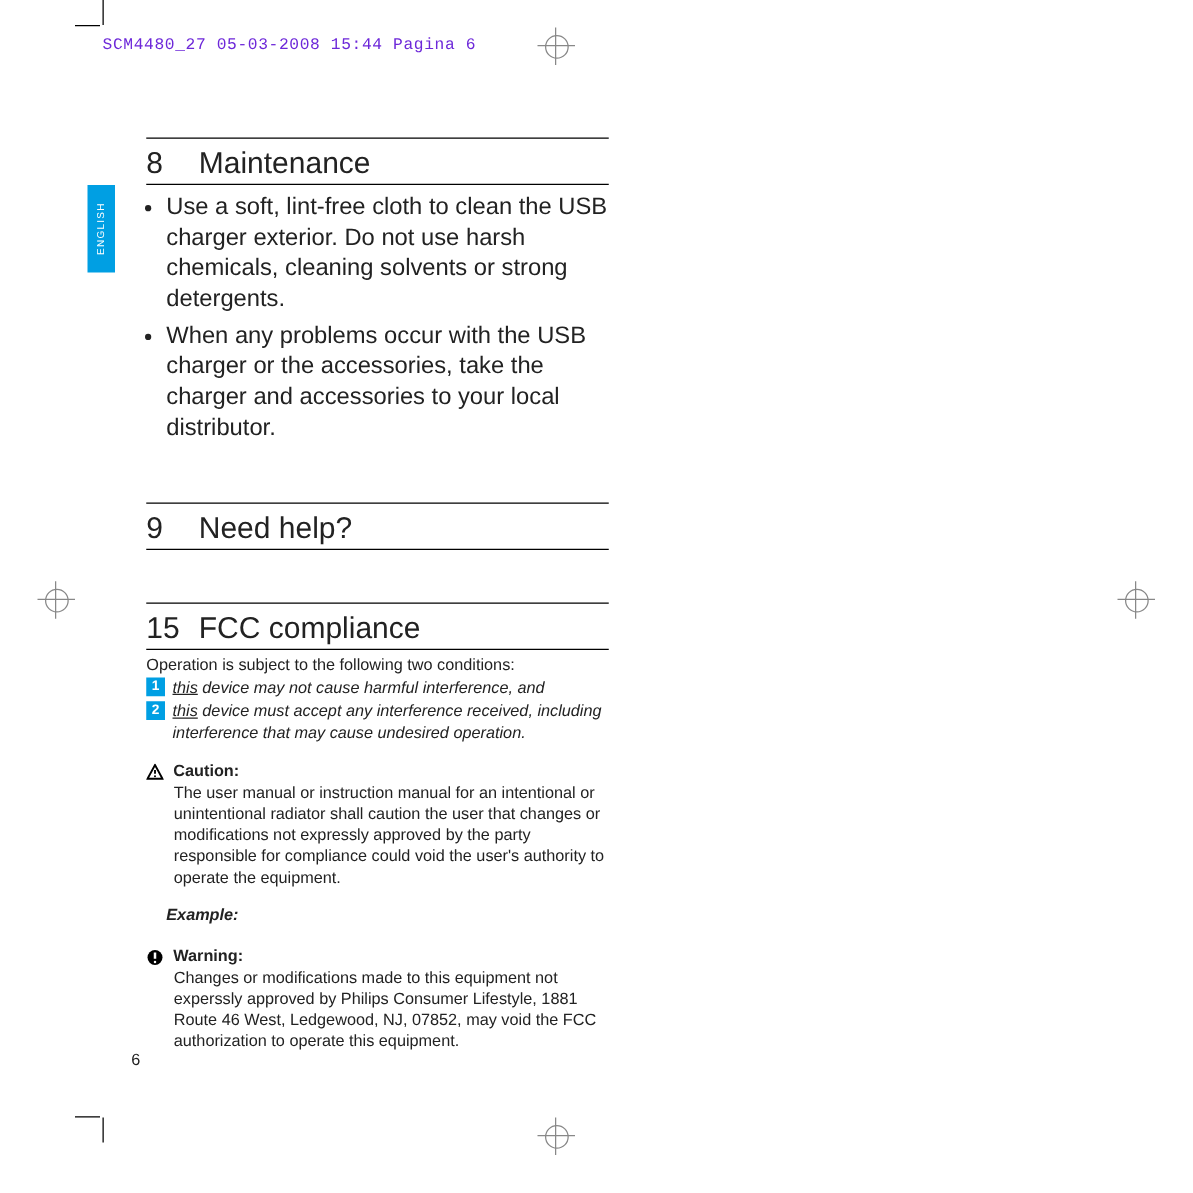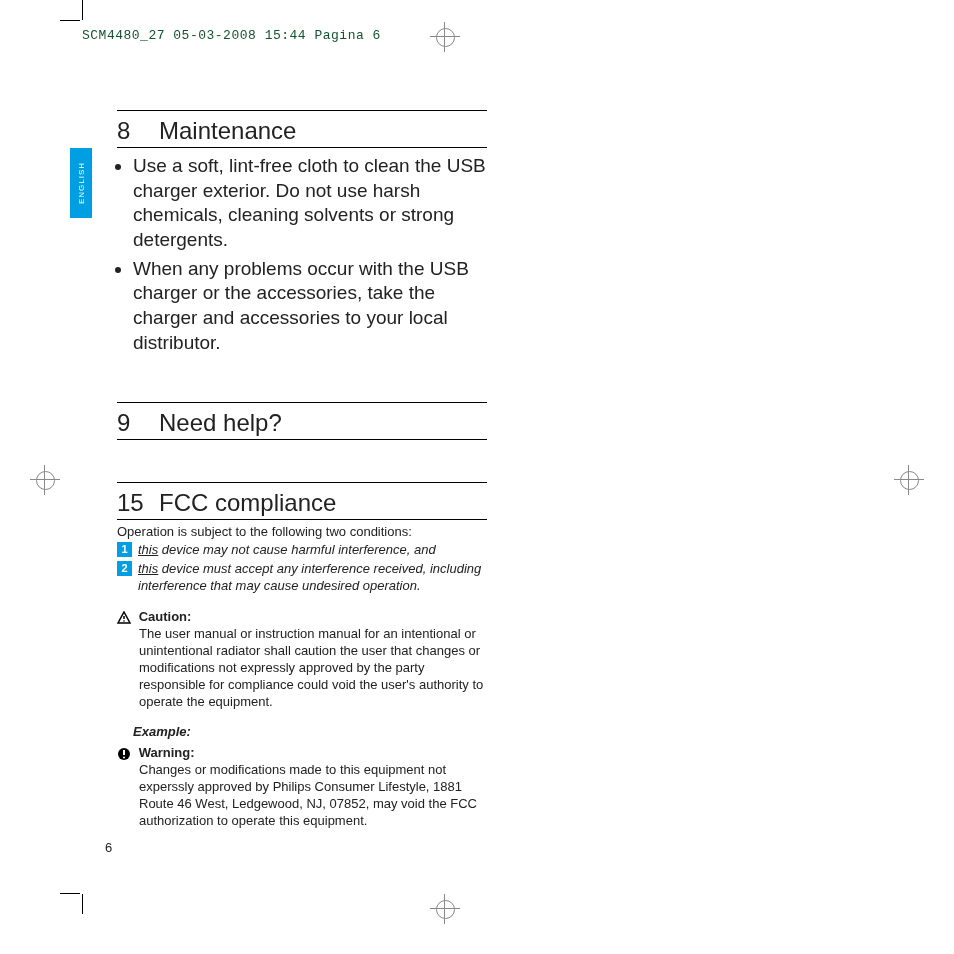--- a/index.html
+++ b/index.html
@@ -26,21 +26,21 @@
   .registration::after  { top: 14px; left: 0; height: 1px; width: 30px; }
   .registration .circ {
     position:absolute; left:6px; top:6px; width:17px; height:17px;
     border:1px solid #888; border-radius:50%;
   }
   .header-line {
     position: absolute;
     left: 82px; top: 28px;
     font-family: "Courier New", monospace;
     font-size: 13px;
-    color: #14532d;
+    color: #6d28d9;
     letter-spacing: 0.5px;
   }
   .lang-tab {
     position: absolute;
     left: 70px; top: 148px;
     width: 22px; height: 70px;
     background: #009fe3;
     color: #fff;
     font-size: 8px;
     writing-mode: vertical-rl;
@@ -162,21 +162,21 @@
         <polygon points="7,1 13,12 1,12" fill="none" stroke="#000" stroke-width="1.5"></polygon>
         <line x1="7" y1="5" x2="7" y2="8" stroke="#000" stroke-width="1.5"></line>
         <circle cx="7" cy="10" r="0.8" fill="#000"></circle>
       </svg>
     <span class="bold">Caution:</span>
     <div class="pad-left">The user manual or instruction manual for an intentional or unintentional radiator shall caution the user that changes or modifications not expressly approved by the party responsible for compliance could void the user's authority to operate the equipment.</div>
   </div>
 
   <div class="example">Example:</div>
 
-  <div class="body-text" style="margin-top:6px;">
+  <div class="body-text" style="margin-top:18px;">
     <svg class="icon-warning" width="14" height="14" viewBox="0 0 14 14">
         <circle cx="7" cy="7" r="6" fill="#000"></circle>
         <line x1="7" y1="3" x2="7" y2="8" stroke="#fff" stroke-width="2"></line>
         <circle cx="7" cy="10.5" r="1" fill="#fff"></circle>
       </svg>
     <span class="bold">Warning:</span>
     <div class="pad-left">Changes or modifications made to this equipment not experssly approved by Philips Consumer Lifestyle, 1881 Route 46 West, Ledgewood, NJ, 07852, may void the FCC authorization to operate this equipment.</div>
   </div>
 
 </div>

